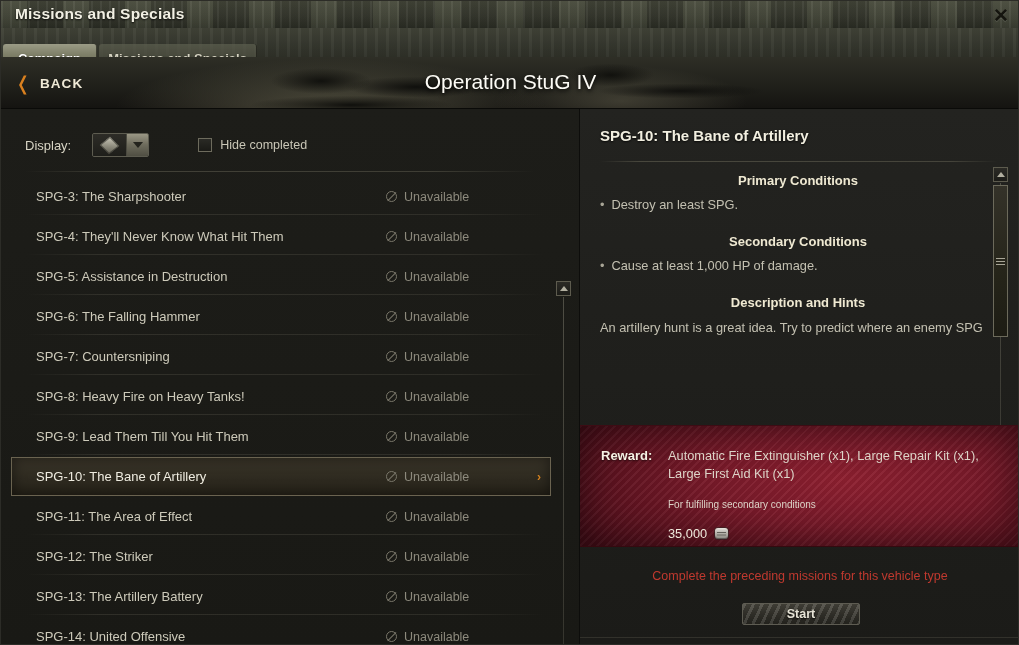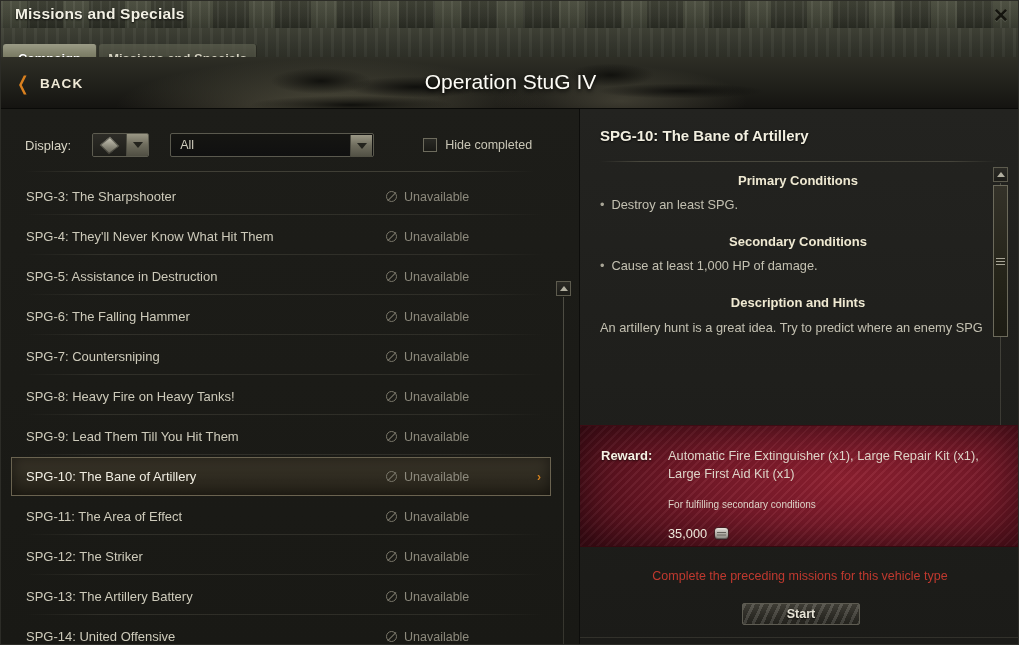--- a/index.html
+++ b/index.html
@@ -186,21 +186,21 @@
   .mission-row::after {
     content: ""; position: absolute; left: 14px; right: 6px; bottom: 0; height: 1px;
     background: linear-gradient(90deg, rgba(90,88,76,0) 0%, rgba(78,76,66,.42) 14%, rgba(78,76,66,.38) 84%, rgba(90,88,76,0) 100%);
   }
   .mission-row.selected {
     background: linear-gradient(180deg,#3a3529 0%,#2e2a20 55%,#272319 100%);
     border: 1px solid #6a6350;
     box-shadow: inset 0 0 14px rgba(0,0,0,.5);
   }
   .mission-row.selected::after { background: none; }
-  .m-name { margin-left: 14px; font-size: 13px; color: #cdcaba; flex: 1; }
+  .m-name { margin-left: 24px; font-size: 13px; color: #cdcaba; flex: 1; }
   .mission-row.selected .m-name { color: #efece0; }
   .m-status { display: flex; align-items: center; gap: 7px; width: 142px; }
   .ban-ico {
     position: relative; width: 11px; height: 11px; border-radius: 50%;
     border: 1.4px solid #7a776a;
   }
   .ban-ico::before {
     content:""; position:absolute; left: -1px; top: 3.5px; width: 12px; height: 1.4px;
     background: #7a776a; transform: rotate(-45deg);
   }
@@ -344,26 +344,20 @@
 
       <div class="class-dd">
         <span class="class-ico">
             <i class="rhomb"></i>
           </span>
         <span class="dd-arrow-box">
             <i class="dd-caret"></i>
           </span>
       </div>
 
-      <div class="all-dd">
-        <span class="val">All</span>
-        <span class="dd-arrow-box">
-            <i class="dd-caret"></i>
-          </span>
-      </div>
 
       <div class="hide-chk">
         <span class="chk-box"></span>
         <span class="hide-label">Hide completed</span>
       </div>
     </div>
 
     <div class="list-divider"></div>
 
     <div class="mission-list" id="mission-list">

